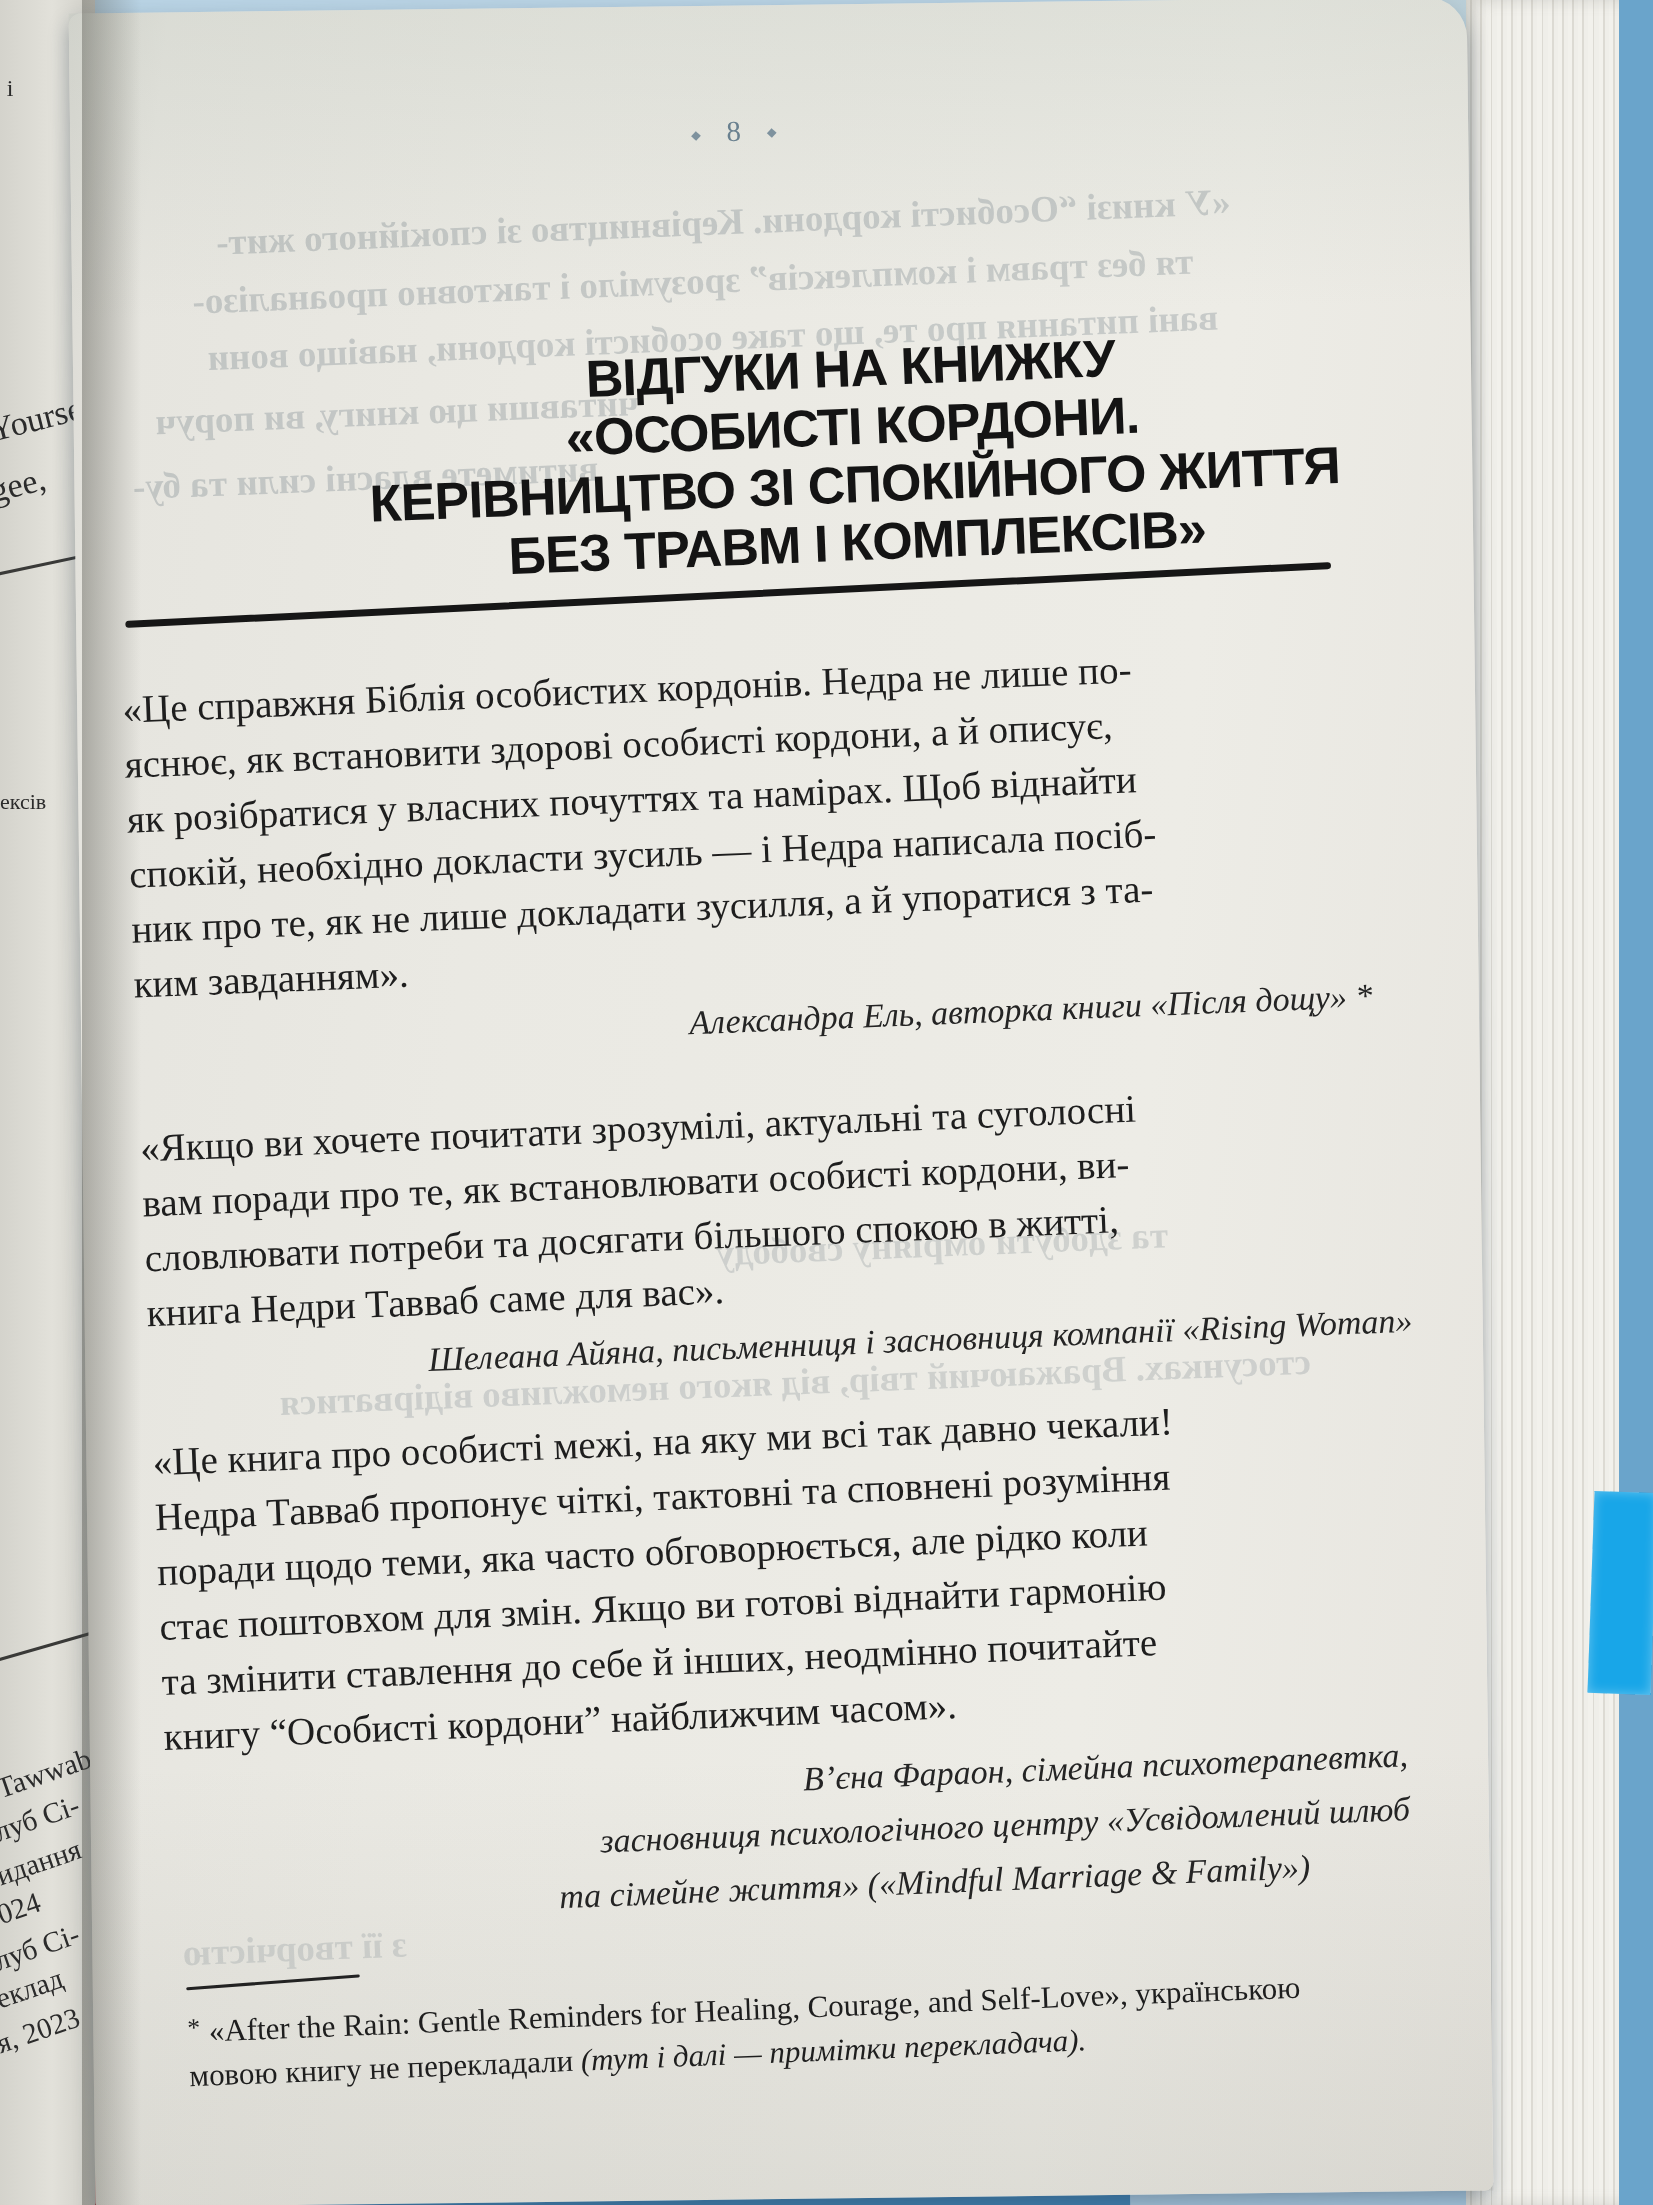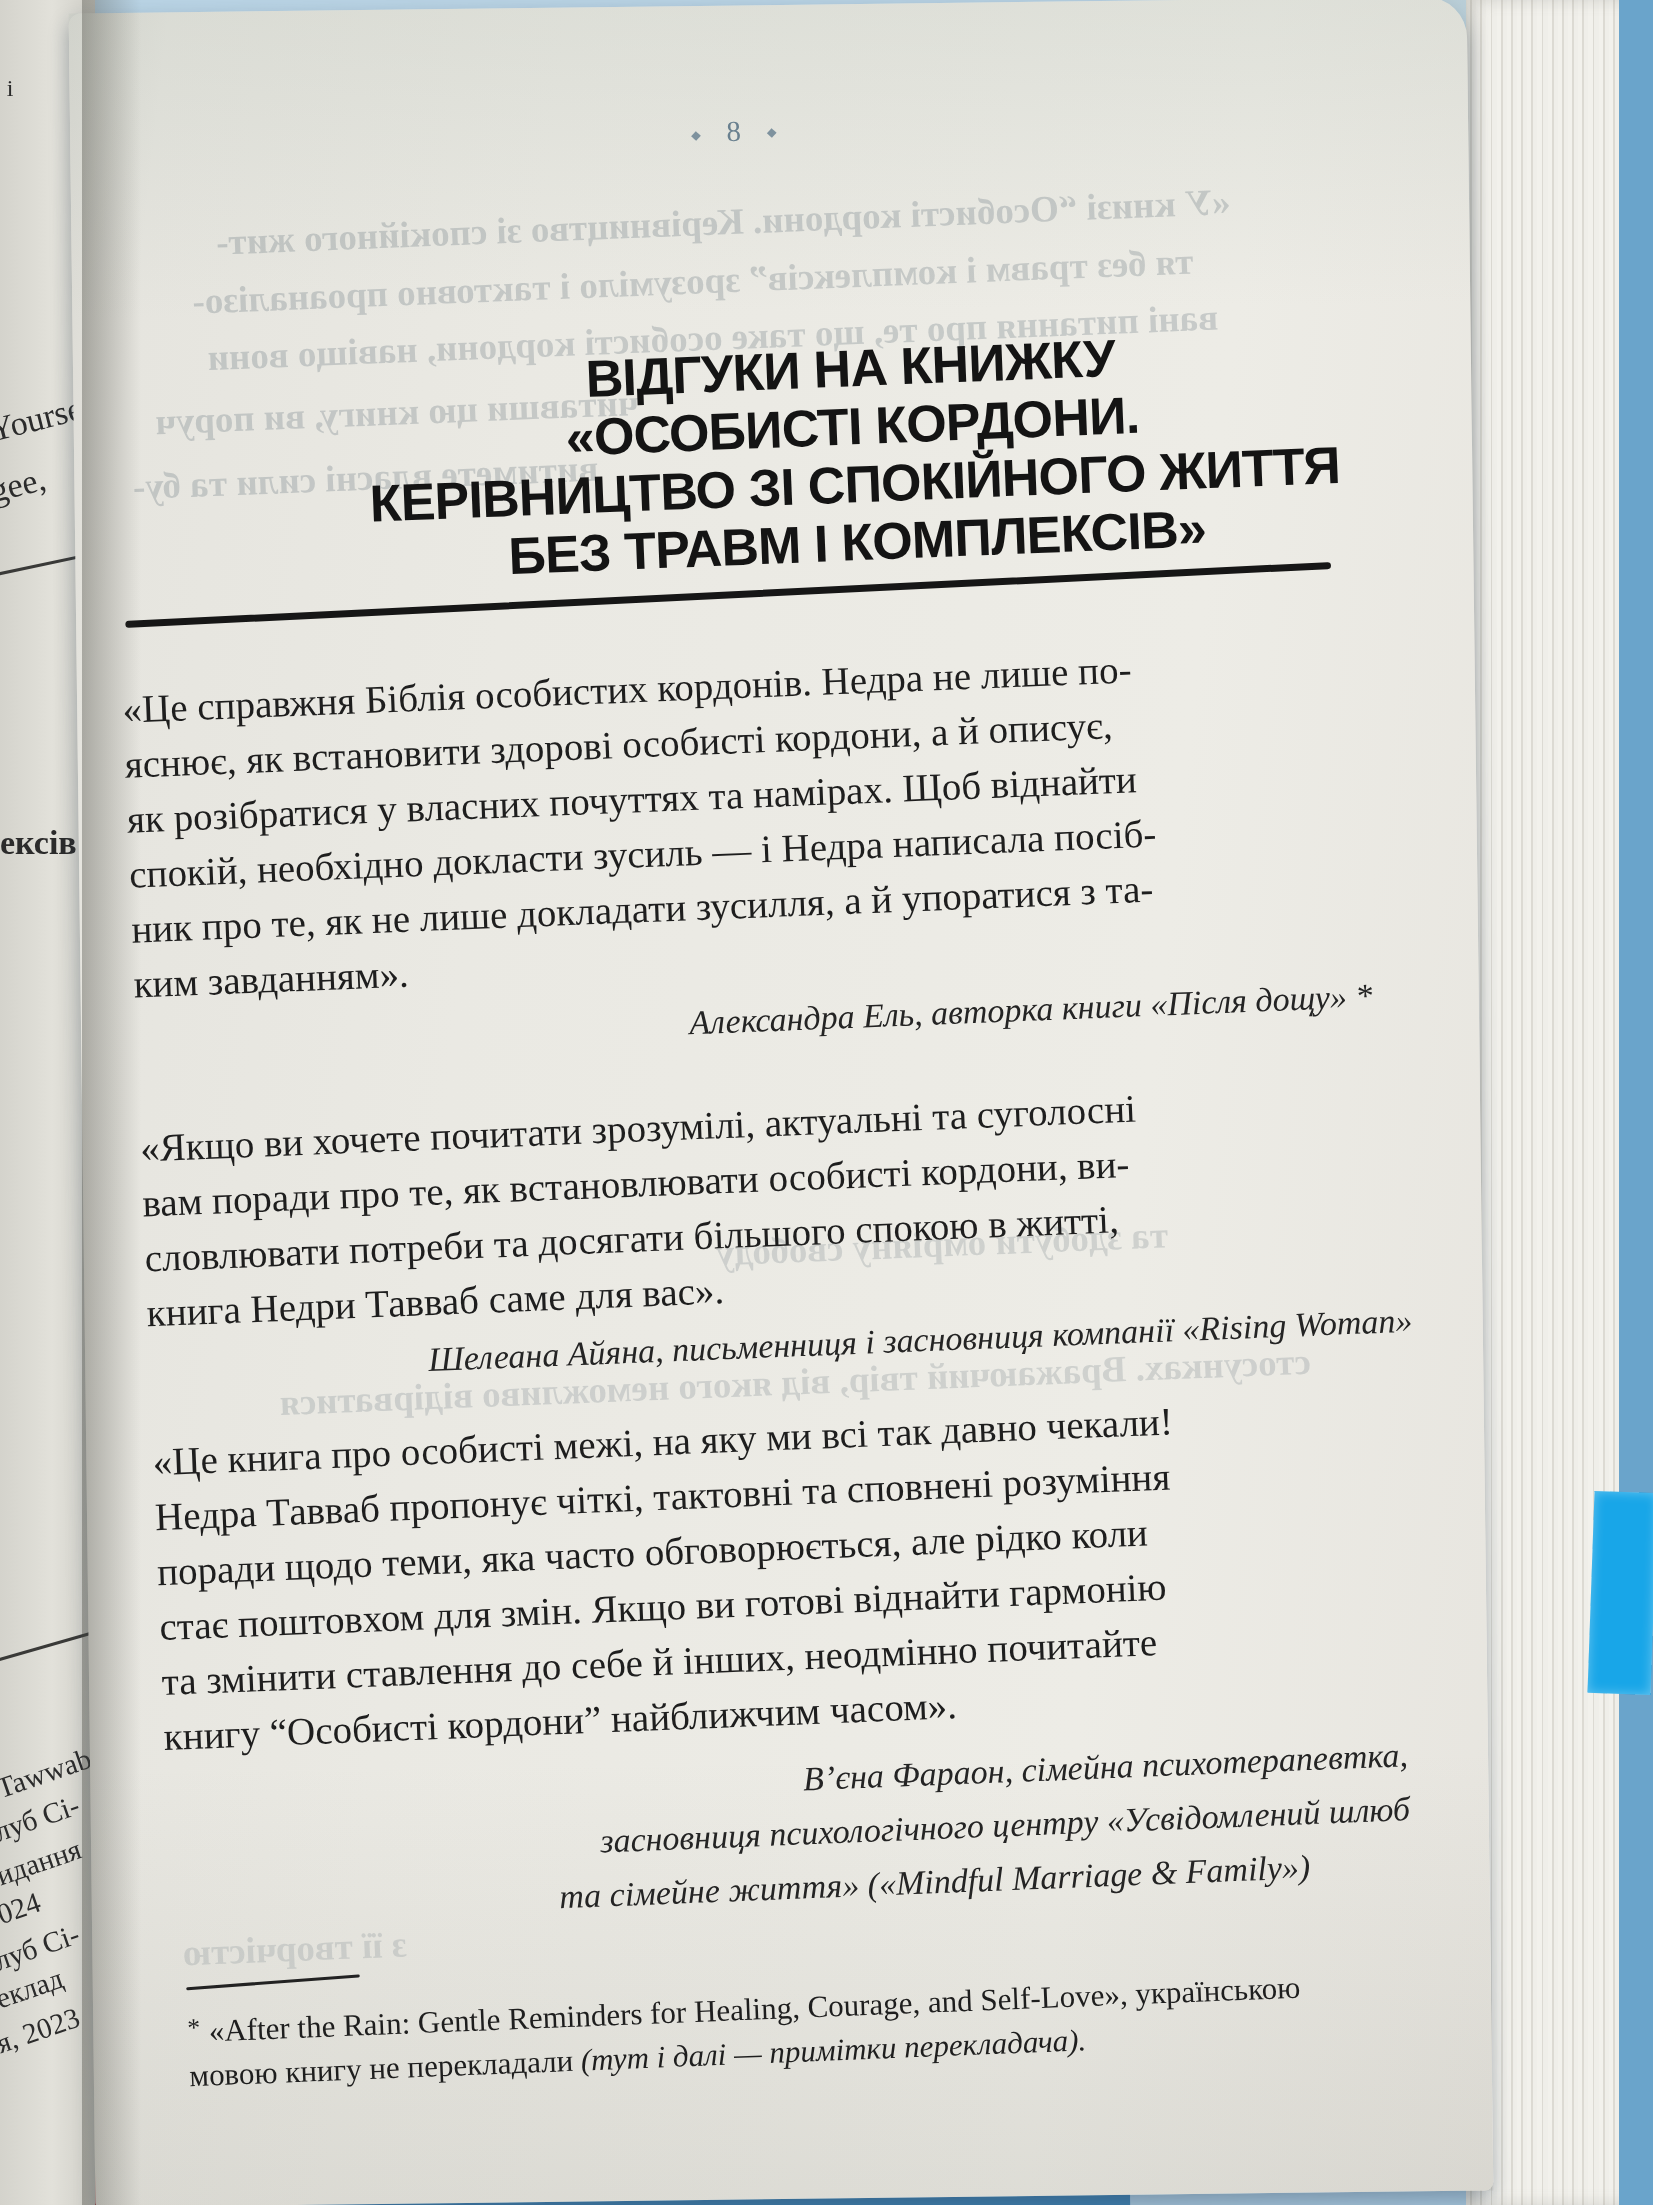--- a/index.html
+++ b/index.html
@@ -74,21 +74,21 @@
 <div class="abs bg-right"></div>
 <div class="abs sticky-tab"></div>
 <div class="abs bottom-blue"></div>
 <div class="abs cover-red"></div>
 
 <div class="abs left-page">
   <span class="frag" style="left:6.8px;top:75px;font-size:24px;">і</span>
   <span class="frag" style="left:-12px;top:398px;font-size:34px;transform:rotate(-14deg);">Yourself</span>
   <span class="frag" style="left:-10.2px;top:466px;font-size:34px;transform:rotate(-14deg);">gee,</span>
   <div class="frag-line" style="left:-25.5px;top:563px;width:136px;transform:rotate(-12deg);"></div>
-  <span class="frag" style="left:0px;top:824px;font-size:34px;font-weight:700;">ексів</span>
+  <span class="frag" style="left:0px;top:789px;font-size:22px;font-weight:400;">ексів</span>
   <div class="frag-line" style="left:-27px;top:1645px;width:144px;transform:rotate(-16deg);"></div>
   <span class="frag" style="left:-5.1px;top:1757px;font-size:29px;transform:rotate(-19deg);">Tawwab</span>
   <span class="frag" style="left:-6.8px;top:1802px;font-size:29px;transform:rotate(-19deg);">луб Сі-</span>
   <span class="frag" style="left:-5.1px;top:1846px;font-size:29px;transform:rotate(-19deg);">идання</span>
   <span class="frag" style="left:-3.4px;top:1892px;font-size:29px;transform:rotate(-19deg);">024</span>
   <span class="frag" style="left:-6.8px;top:1931px;font-size:29px;transform:rotate(-19deg);">луб Сі-</span>
   <span class="frag" style="left:-5.1px;top:1972px;font-size:29px;transform:rotate(-19deg);">еклад</span>
   <span class="frag" style="left:-5.1px;top:2014px;font-size:29px;transform:rotate(-19deg);">я, 2023</span>
 </div>
 <div class="abs gutter-shadow"></div>

